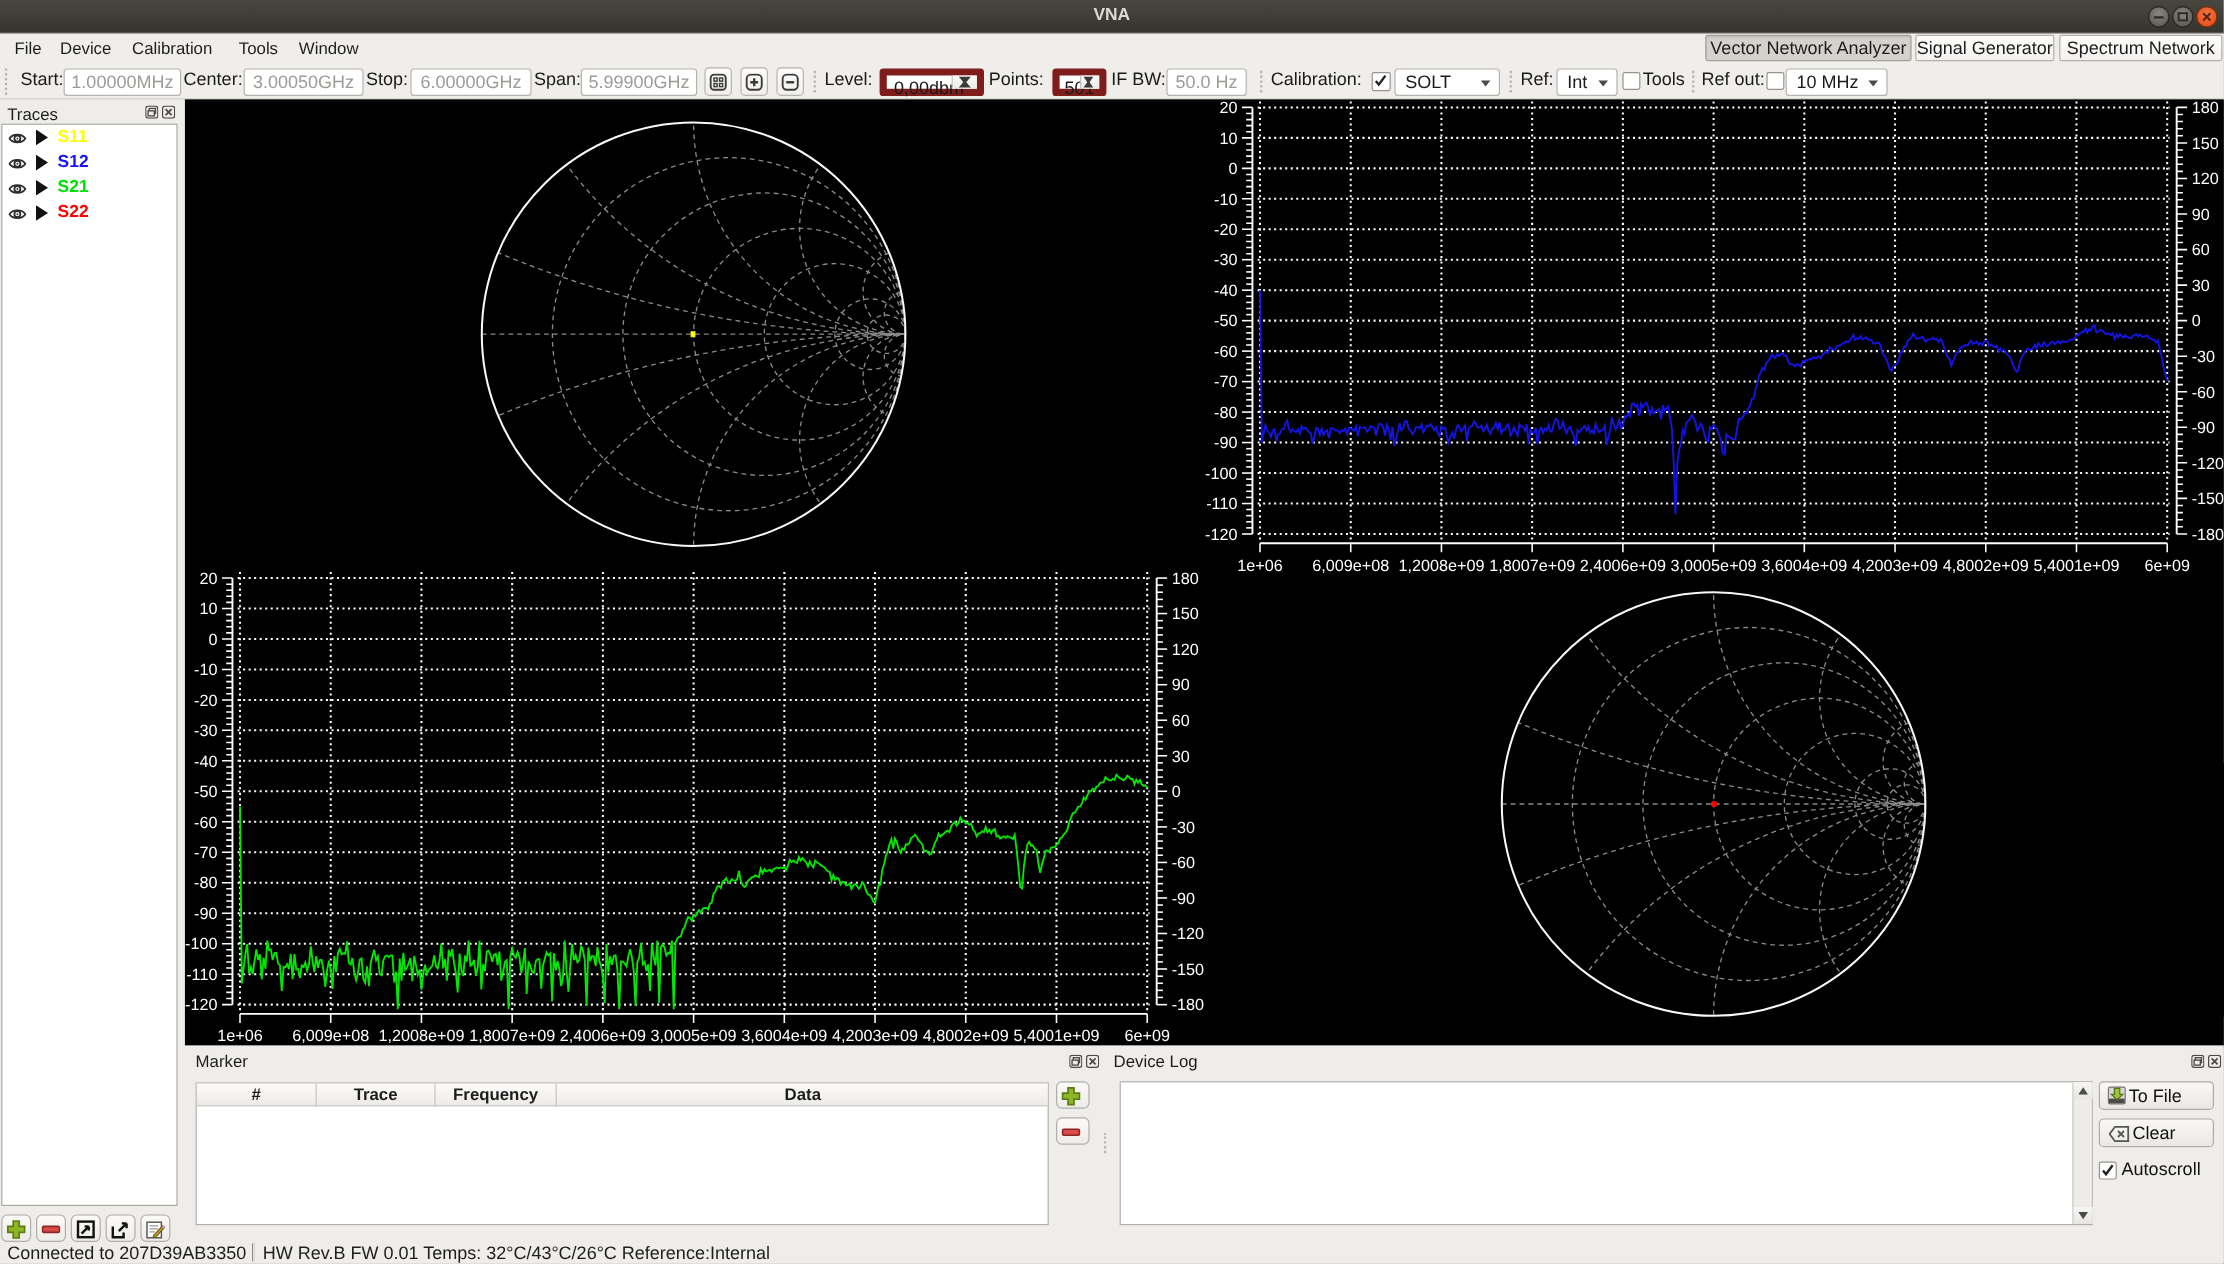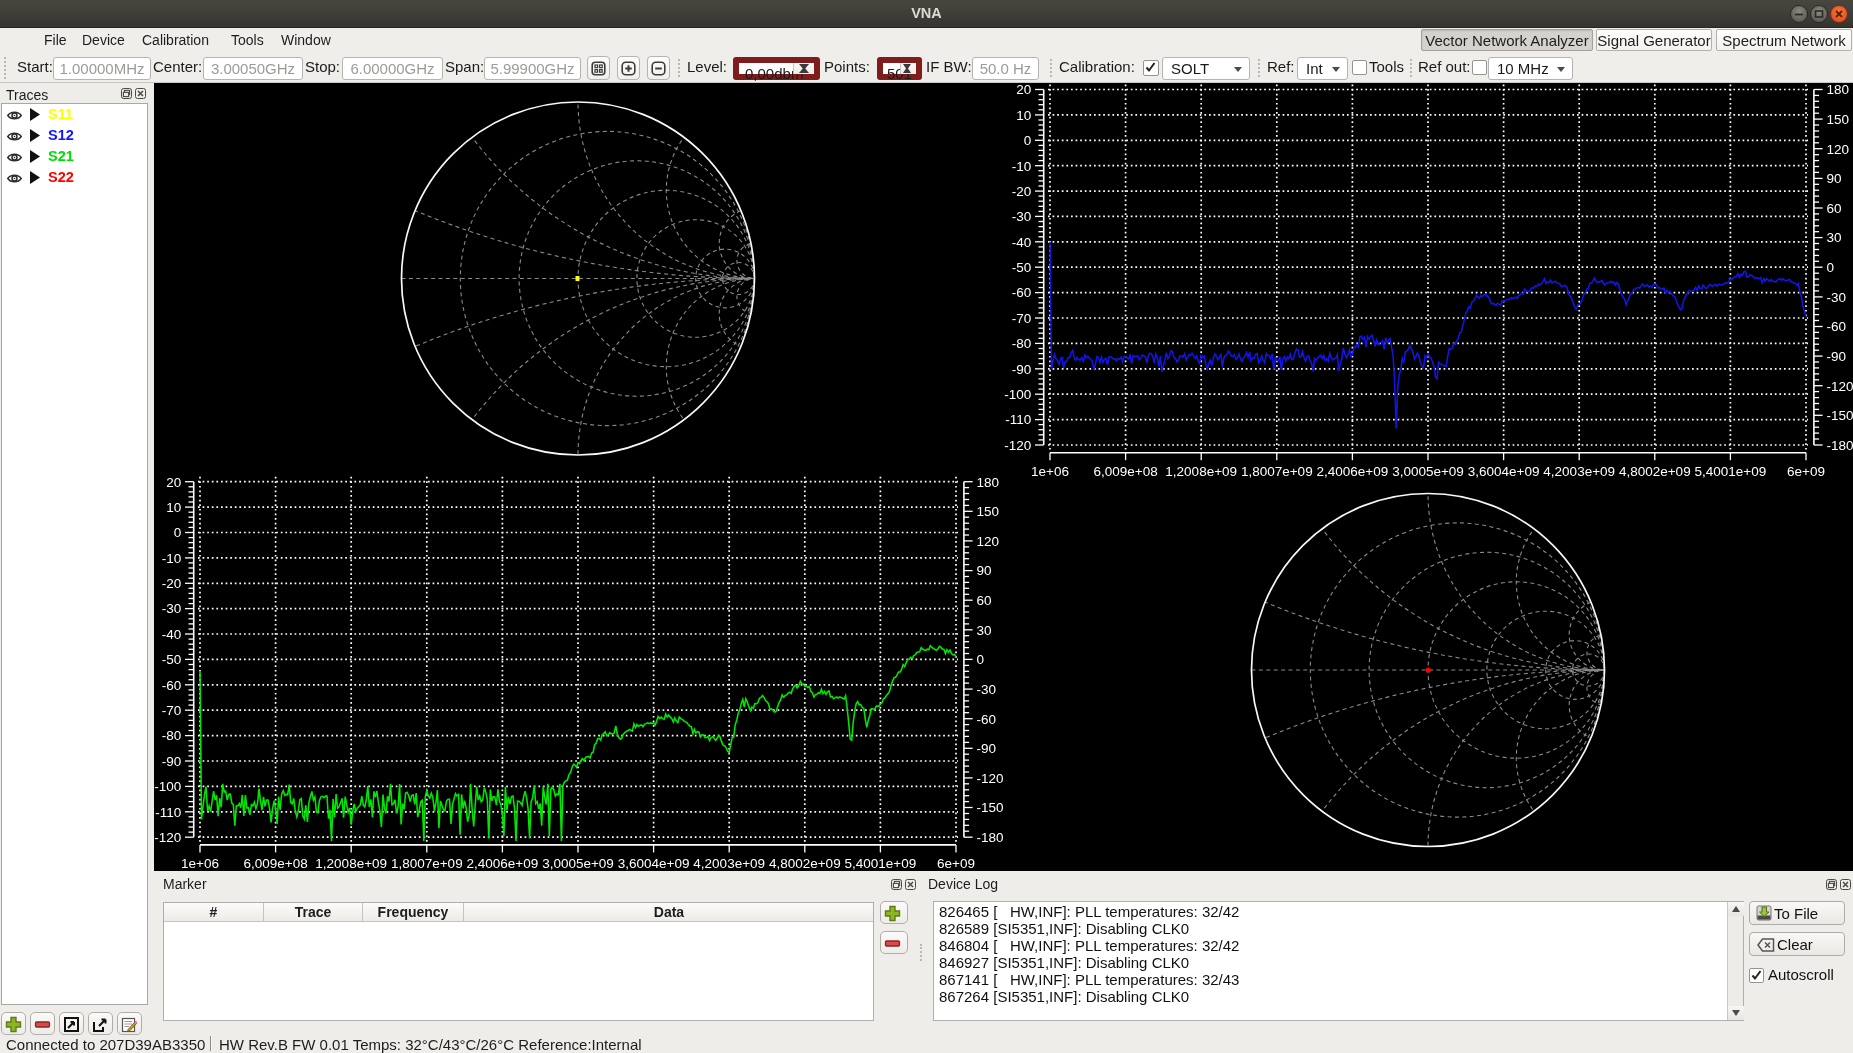--- a/index.html
+++ b/index.html
@@ -1,20 +1,20 @@
 <!DOCTYPE html>
 <html><head><meta charset="utf-8"><style>
 *{margin:0;padding:0;box-sizing:border-box;}
 html,body{width:1853px;height:1053px;overflow:hidden;font-family:"Liberation Sans",sans-serif;background:#efedea;}
 #titlebar{position:absolute;left:0;top:0;width:1853px;height:28px;background:linear-gradient(#48473f,#3e3d37 55%,#35342e);border-bottom:1px solid #262522;}
 #titlebar .t{position:absolute;left:0;right:0;top:5px;text-align:center;color:#dedad3;font-size:14.5px;font-weight:bold;}
 .wbtn{position:absolute;top:5px;width:18px;height:18px;border-radius:50%;}
 .wbtn svg{position:absolute;left:0;top:0;}
 #menubar{position:absolute;left:0;top:28px;width:1853px;height:24px;background:#f0eeea;}
-#menubar .mi{position:absolute;top:0;height:24px;line-height:24px;font-size:14px;color:#1d1d1d;margin-left:32px;}
+#menubar .mi{position:absolute;top:0;height:24px;line-height:24px;font-size:14px;color:#1d1d1d;}
 .tab{position:absolute;top:1px;height:22px;line-height:21px;font-size:15px;color:#1d1d1d;text-align:center;border:1px solid #b3b1ac;background:linear-gradient(#fdfdfc,#f4f2ef);border-radius:2px;}
 .tab.sel{background:#d5d2cd;border-color:#a39f99;box-shadow:inset 0 1px 2px rgba(0,0,0,.12);}
 #toolbar{position:absolute;left:0;top:52px;width:1853px;height:31px;background:#f0eeea;border-bottom:1px solid #c9c7c3;}
 #toolbar .lb{position:absolute;top:0;height:30px;line-height:30px;font-size:15px;color:#1a1a1a;}
 .fld{position:absolute;top:5px;height:23px;background:#fff;border:1px solid #b6b4b0;border-radius:3px;font-size:15px;color:#9d9b98;text-align:center;line-height:21px;}
 .sep{position:absolute;top:7px;height:18px;width:0;border-left:2px dotted #b9b7b3;}
 .cmb{position:absolute;top:5px;height:23px;background:#fff;border:1px solid #b6b4b0;border-radius:3px;font-size:15px;color:#1a1a1a;line-height:21px;padding-left:8px;}
 .cmb .ar{position:absolute;right:7px;top:9px;width:0;height:0;border-left:4.5px solid transparent;border-right:4.5px solid transparent;border-top:5.5px solid #4a4a4a;}
 .cb{position:absolute;width:15px;height:15px;background:#fff;border:1px solid #96948f;border-radius:2px;}
 .spin{position:absolute;top:5px;height:23px;background:#fff;border:6px solid #7f1d1d;border-radius:3px;}
@@ -746,26 +746,20 @@
  <svg class="dkbtn" style="left:904px;top:6px" viewBox="0 0 11 11">
       <rect x="0.5" y="0.5" width="10" height="10" rx="2" fill="none" stroke="#4c4a46"></rect>
       <rect x="3.4" y="2.4" width="5.2" height="4.2" fill="none" stroke="#4c4a46" stroke-width="1.1"></rect>
       <rect x="2.4" y="4.4" width="5.2" height="4.2" fill="#efedea" stroke="#4c4a46" stroke-width="1.1"></rect>
     </svg>
     <svg class="dkbtn" style="left:917.5px;top:6px" viewBox="0 0 11 11">
       <rect x="0.5" y="0.5" width="10" height="10" rx="2" fill="none" stroke="#4c4a46"></rect>
       <path d="M3 3 L8 8 M8 3 L3 8" stroke="#4c4a46" stroke-width="1.5"></path>
     </svg>
  <div id="logbox">
-  <div id="logtext">826465 [   HW,INF]: PLL temperatures: 32/42
-826589 [SI5351,INF]: Disabling CLK0
-846804 [   HW,INF]: PLL temperatures: 32/42
-846927 [SI5351,INF]: Disabling CLK0
-867141 [   HW,INF]: PLL temperatures: 32/43
-867264 [SI5351,INF]: Disabling CLK0</div>
   <div id="logscroll">
    <div class="sbbtn" style="top:0"><svg width="16" height="14">
             <path d="M8 4 L12 10 L4 10 Z" fill="#4a4a4a"></path>
           </svg></div>
    <div class="sbbtn" style="bottom:0;top:auto"><svg width="16" height="14">
             <path d="M8 10 L12 4 L4 4 Z" fill="#4a4a4a"></path>
           </svg></div>
   </div>
  </div>
  <div class="logbtn" style="top:28px">

